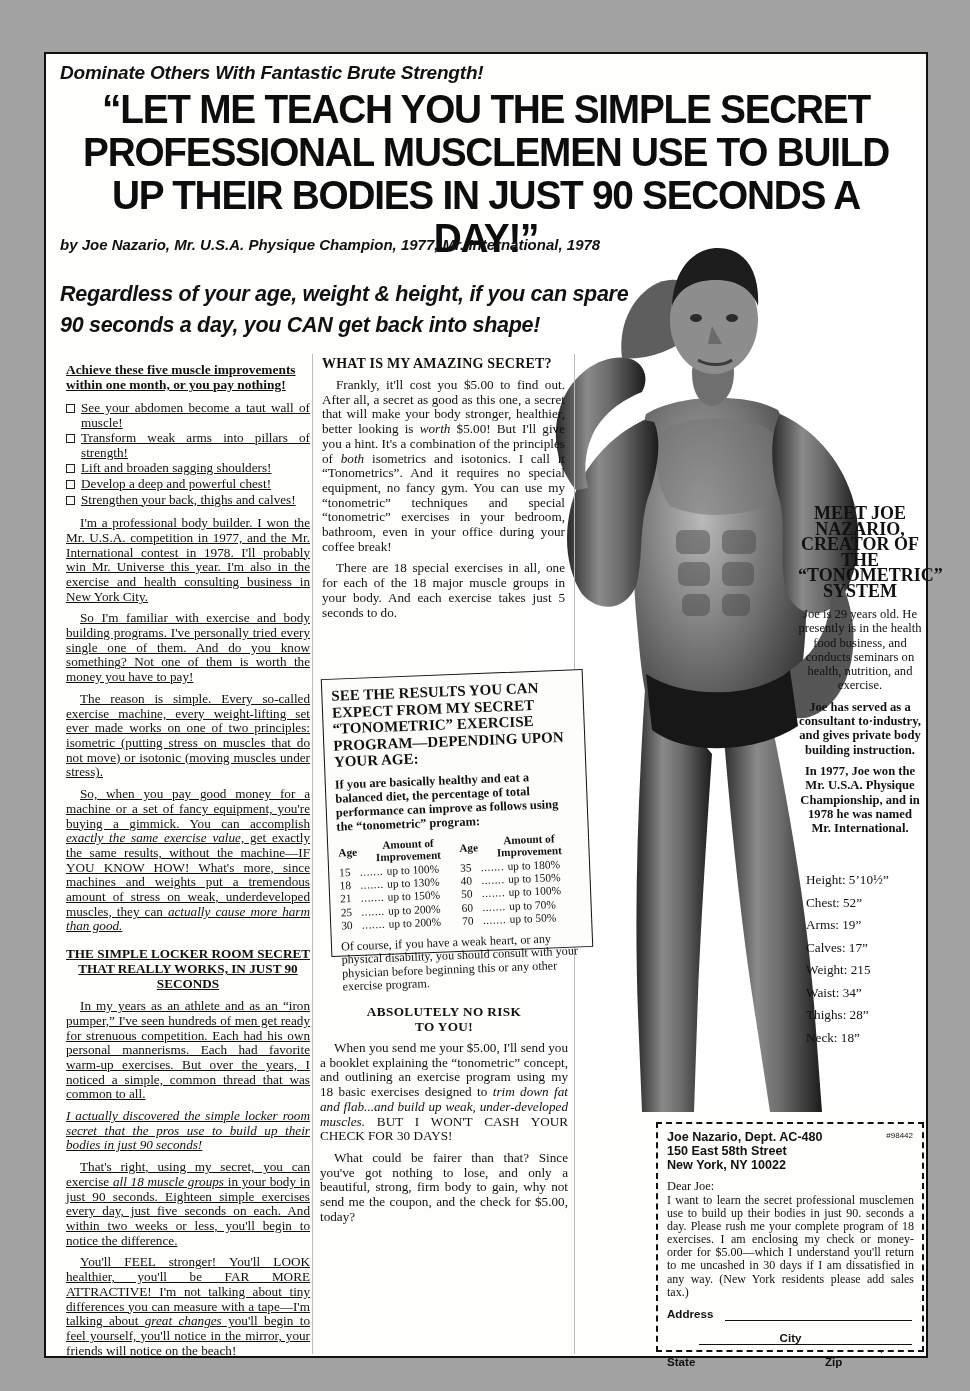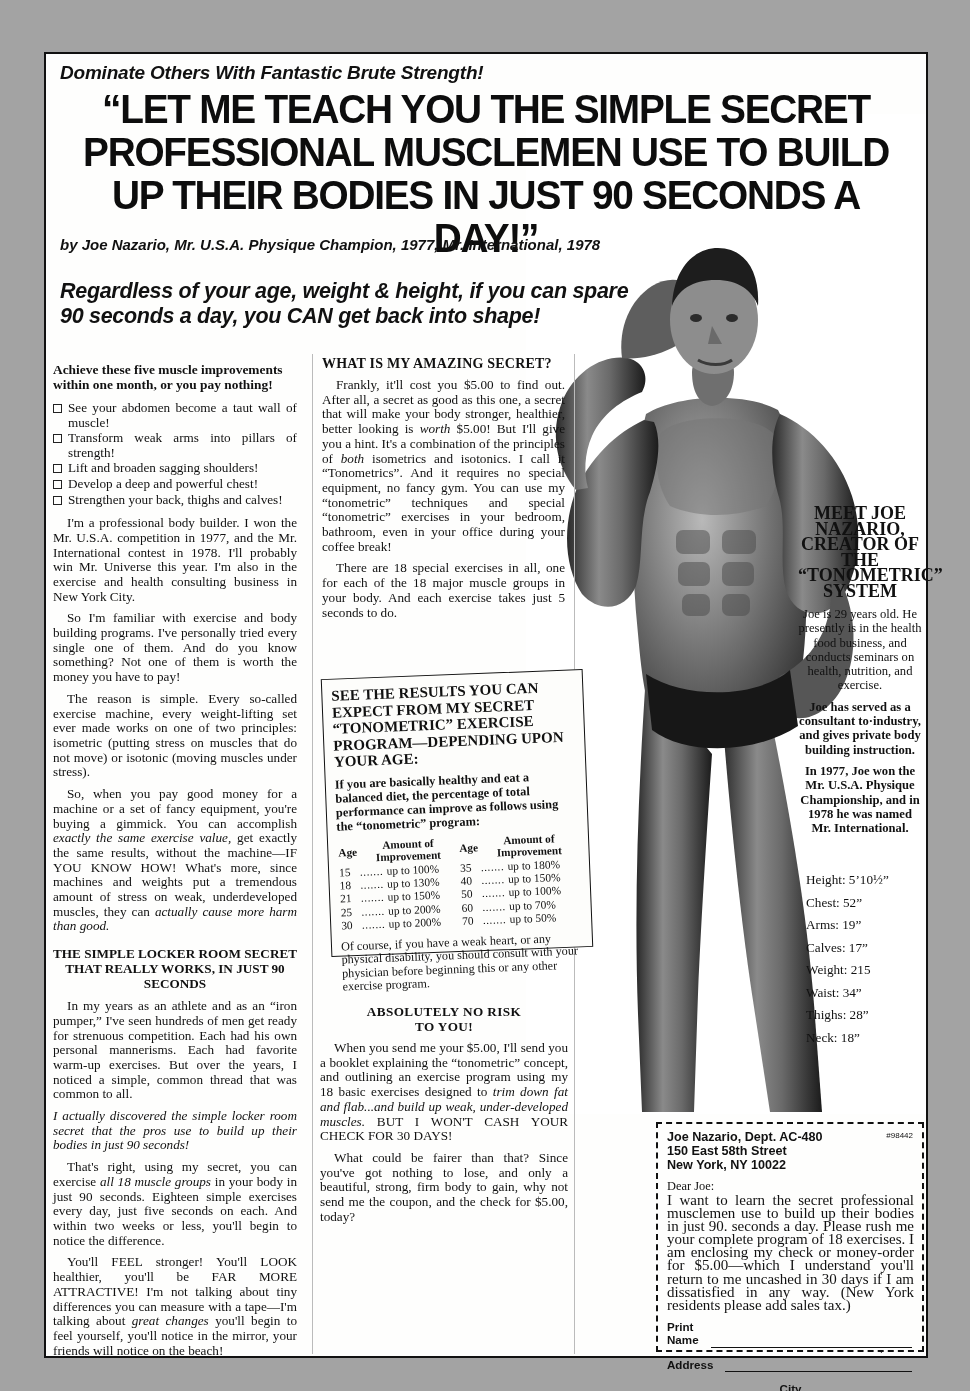--- a/index.html
+++ b/index.html
@@ -47,27 +47,27 @@
   .byline {
     position:absolute; left:14px; top:182px; width:560px;
     font-family:"Liberation Sans", sans-serif;
     font-style:italic; font-weight:bold;
     font-size:15px; line-height:18px;
   }
   .subhead {
     position:absolute; left:14px; top:225px; width:580px;
     font-family:"Liberation Sans", sans-serif;
     font-style:italic; font-weight:bold;
-    font-size:21.5px; line-height:25px;
+    font-size:21.5px; line-height:31px;
     letter-spacing:-0.3px;
   }
 
   
   .col1 {
-    position:absolute; left:7px; top:308px; width:244px;
+    position:absolute; left:20px; top:308px; width:244px;text-decoration:underline;
   }
   .col2 {
     position:absolute; left:276px; top:302px; width:243px;
   }
   .col3 {
     position:absolute; left:274px; top:936px; width:248px;
   }
   p.body {
     font-size:13.2px; line-height:14.7px;
     text-align:justify;
@@ -194,21 +194,21 @@
     font-weight:bold; font-size:12.6px; line-height:14px;
   }
   .coupon .code {
     position:absolute; right:9px; top:7px;
     font-size:8px; font-family:"Liberation Sans", sans-serif;
   }
   .coupon .dear {
     font-size:12.4px; margin-top:8px; line-height:13px;
   }
   .coupon .cbody {
-    font-size:15px; line-height:13.1px; text-align:justify;
+    font-size:12px; line-height:13.1px; text-align:justify;
     margin-top:1px;
   }
   .fieldrow {
     position:relative; margin-top:8px;
     font-size:11.6px; font-weight:bold;
     font-family:"Liberation Sans", sans-serif;
   }
   .fieldrow .lbl { display:inline-block; }
   .fieldrow .line {
     position:absolute; bottom:2px; height:1px; background:#111;
@@ -419,25 +419,20 @@
       <div class="coupon">
         <div class="code">#98442</div>
         <div class="addr">
           <div>Joe Nazario, Dept. AC-480</div>
           <div>150 East 58th Street</div>
           <div>New York, NY 10022</div>
         </div>
         <div class="dear">Dear Joe:</div>
         <div class="cbody">I want to learn the secret professional musclemen use to build up their bodies in just 90. seconds a day. Please rush me your complete program of 18 exercises. I am enclosing my check or money-order for $5.00—which I understand you'll return to me uncashed in 30 days if I am dissatisfied in any way. (New York residents please add sales tax.)</div>
 
-        <div class="fieldrow" style="height:30px;">
-          <span class="lbl">Print</span><br>
-          <span class="lbl">Name</span>
-          <span class="line" style="left:44px; right:2px;"></span>
-        </div>
         <div class="fieldrow" style="height:16px;">
           <span class="lbl">Address</span>
           <span class="line" style="left:58px; right:2px;"></span>
         </div>
         <div class="fieldrow" style="height:16px;text-align:center;">
           <span class="lbl">City</span>
           <span class="line" style="left:32px; right:2px;"></span>
         </div>
         <div class="fieldrow" style="height:16px;">
           <span class="lbl">State</span>

